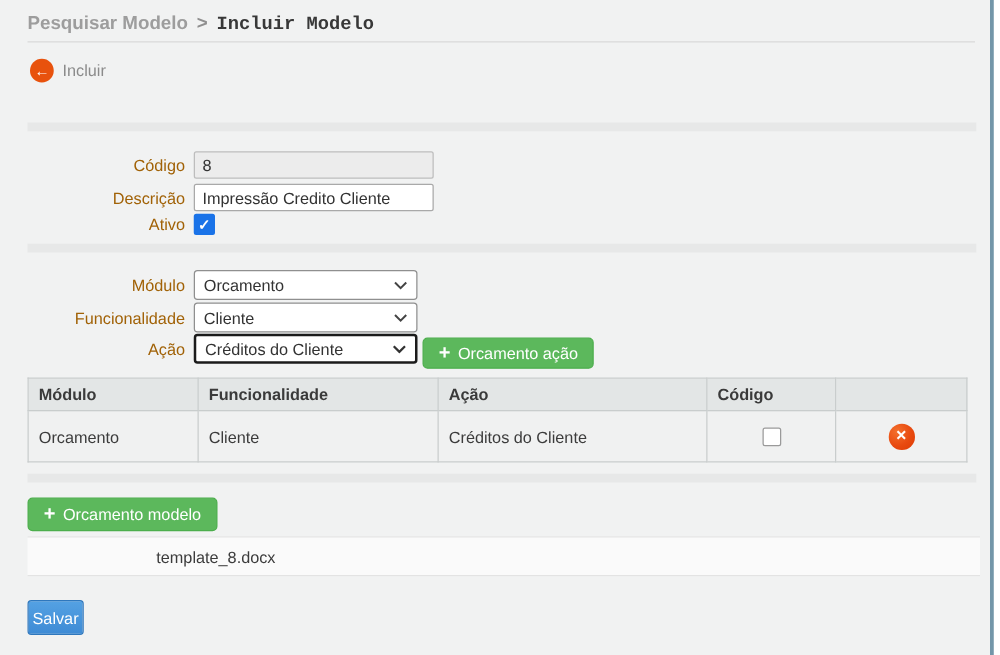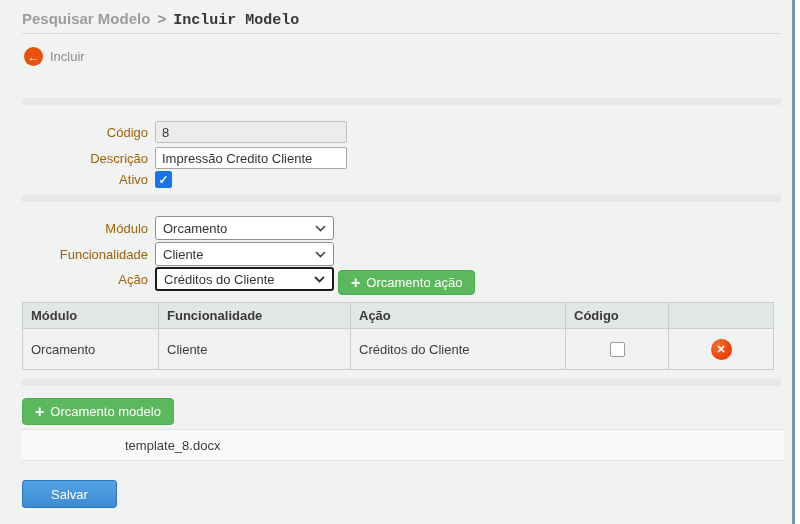--- a/index.html
+++ b/index.html
@@ -71,21 +71,21 @@
   .del-btn{width:21px;height:21px;border-radius:50%;display:inline-flex;align-items:center;justify-content:center;
     background:radial-gradient(circle at 32% 30%, #f4702c 0%, #e84a10 55%, #de3a02 100%);
     color:#fff;font-size:11px;font-weight:bold;cursor:pointer;vertical-align:middle;line-height:1;}
 
   
   .file-row{position:absolute;top:429px;left:22px;width:762px;height:32px;background:#fafafa;
     border-top:1px solid #e3e3e3;border-bottom:1px solid #e3e3e3;display:flex;align-items:center;cursor:pointer;}
   .file-name{padding-left:103px;color:#3c3c3c;}
 
   
-  .btn-save{position:absolute;top:480px;left:22px;height:28px;padding:0 28px;
+  .btn-save{position:absolute;top:480px;left:22px;height:28px;padding:0 3px;
     background:linear-gradient(var(--blue-top),var(--blue-bottom));border:1px solid var(--blue-border);
     border-radius:3px;color:#fff;font-size:13px;font-family:"Liberation Sans",sans-serif;cursor:pointer;
     display:inline-flex;align-items:center;}
   .r-codigo{top:121px;} .r-desc{top:147px;} .r-ativo{top:171px;}
   .r-modulo{top:216px;} .r-func{top:242px;} .r-acao{top:267px;}
 </style>
 </head>
 <body>
 
 <div class="page">

